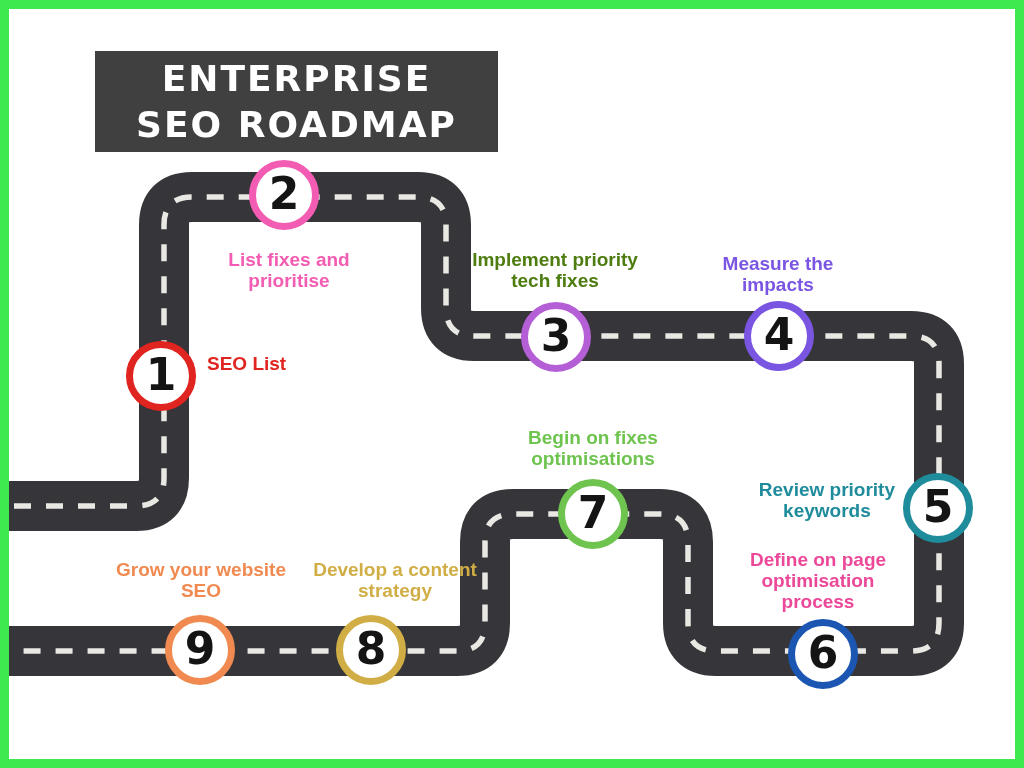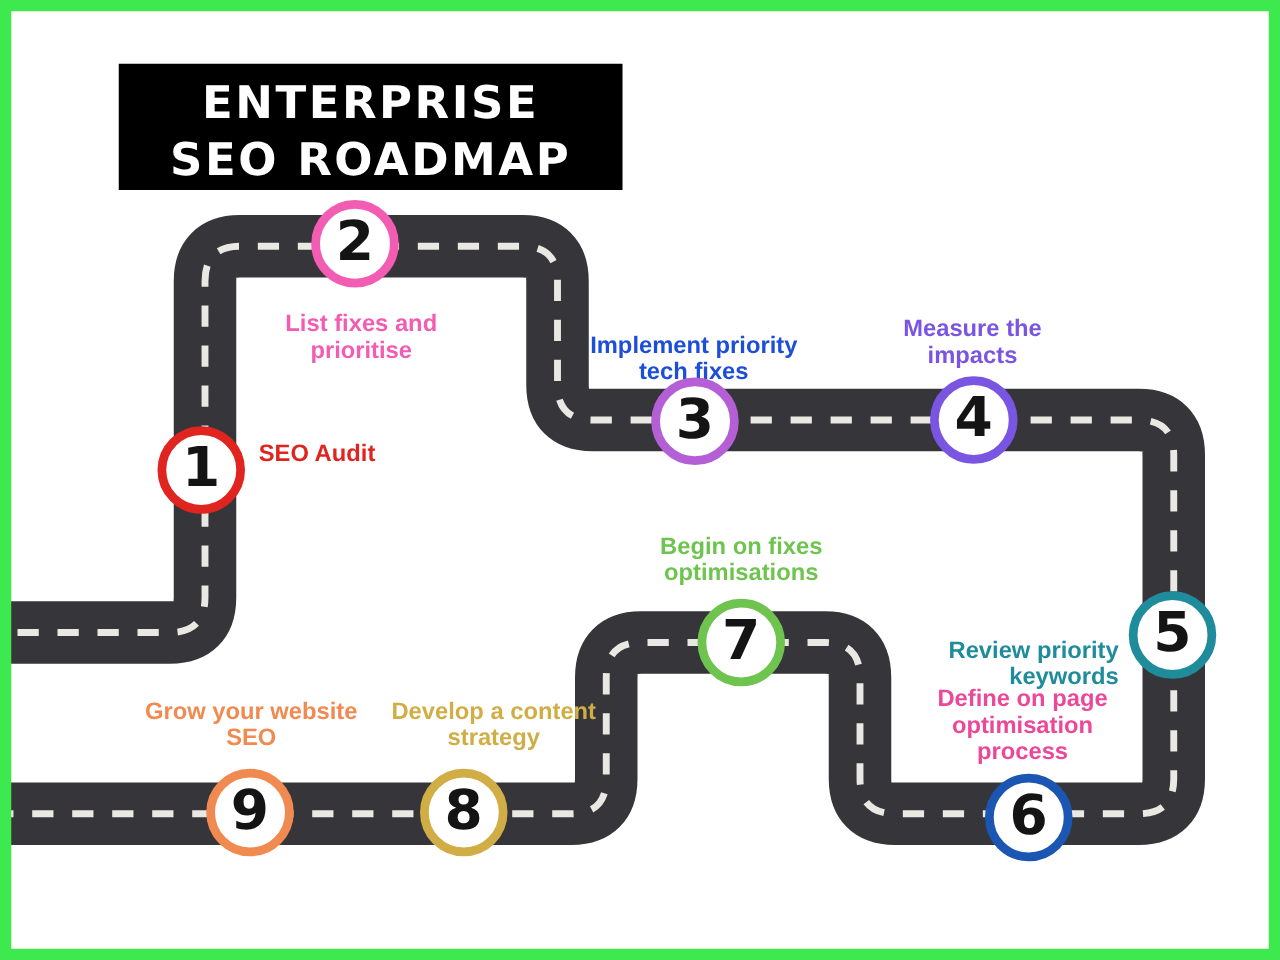--- a/index.html
+++ b/index.html
@@ -57,47 +57,47 @@
   .label {
     position: absolute;
     z-index: 15;
     font-weight: bold;
     font-size: 19px;
     line-height: 21px;
     white-space: pre-line;
   }
   .label.center { transform: translateX(-50%); text-align: center; }
   .label.leftalign { text-align: left; }
-  .label.rightalign { text-align: right; margin-top: 31px; }
+  .label.rightalign { text-align: center; }
 </style>
 </head>
 <body>
 
 <svg class="road-svg" width="1024" height="768" viewBox="0 0 1024 768">
   <path class="road-base" d="M -12 506 L 136 506 Q 164 506 164 478 L 164 225 Q 164 197 192 197
            L 418 197 Q 446 197 446 225 L 446 308 Q 446 336 474 336
            L 911 336 Q 939 336 939 364 L 939 623 Q 939 651 911 651
            L 716 651 Q 688 651 688 623 L 688 542 Q 688 514 660 514
            L 513 514 Q 485 514 485 542 L 485 623 Q 485 651 457 651 L -12 651" style="stroke: rgb(54, 54, 58);"></path>
   <path class="road-dash" d="M -12 506 L 136 506 Q 164 506 164 478 L 164 225 Q 164 197 192 197
            L 418 197 Q 446 197 446 225 L 446 308 Q 446 336 474 336
            L 911 336 Q 939 336 939 364 L 939 623 Q 939 651 911 651
            L 716 651 Q 688 651 688 623 L 688 542 Q 688 514 660 514
            L 513 514 Q 485 514 485 542 L 485 623 Q 485 651 457 651 L -12 651" style="stroke: rgb(234, 232, 227);"></path>
 </svg>
 
-<div class="title-box" style="background: #000000; align-items: flex-end;">
+<div class="title-box" style="background: #404040;">
   <div class="title-text" style="color: rgb(255, 255, 255);">ENTERPRISE
 SEO ROADMAP</div>
 </div>
 
-<div class="label leftalign" style="left: 207px; top: 353px; color: rgb(224, 36, 31);">SEO Audit</div>
+<div class="label leftalign" style="left: 207px; top: 353px; color: rgb(224, 36, 31);">SEO List</div>
 <div class="label center" style="left: 289px; top: 249px; color: rgb(242, 92, 178);">List fixes and
 prioritise</div>
-<div class="label center" style="left: 555px; top: 266px; color: #1d4ed8;">Implement priority
+<div class="label center" style="left: 555px; top: 249px; color: #4d7c0f;">Implement priority
 tech fixes</div>
 <div class="label center" style="left: 778px; top: 253px; color: rgb(122, 85, 226);">Measure the
 impacts</div>
 <div class="label rightalign" style="right: 129px; top: 479px; color: rgb(31, 140, 156);">Review priority
 keywords</div>
 <div class="label center" style="left: 818px; top: 549px; color: #ec4899;">Define on page
 optimisation
 process</div>
 <div class="label center" style="left: 593px; top: 427px; color: rgb(110, 196, 79);">Begin on fixes
 optimisations</div>

